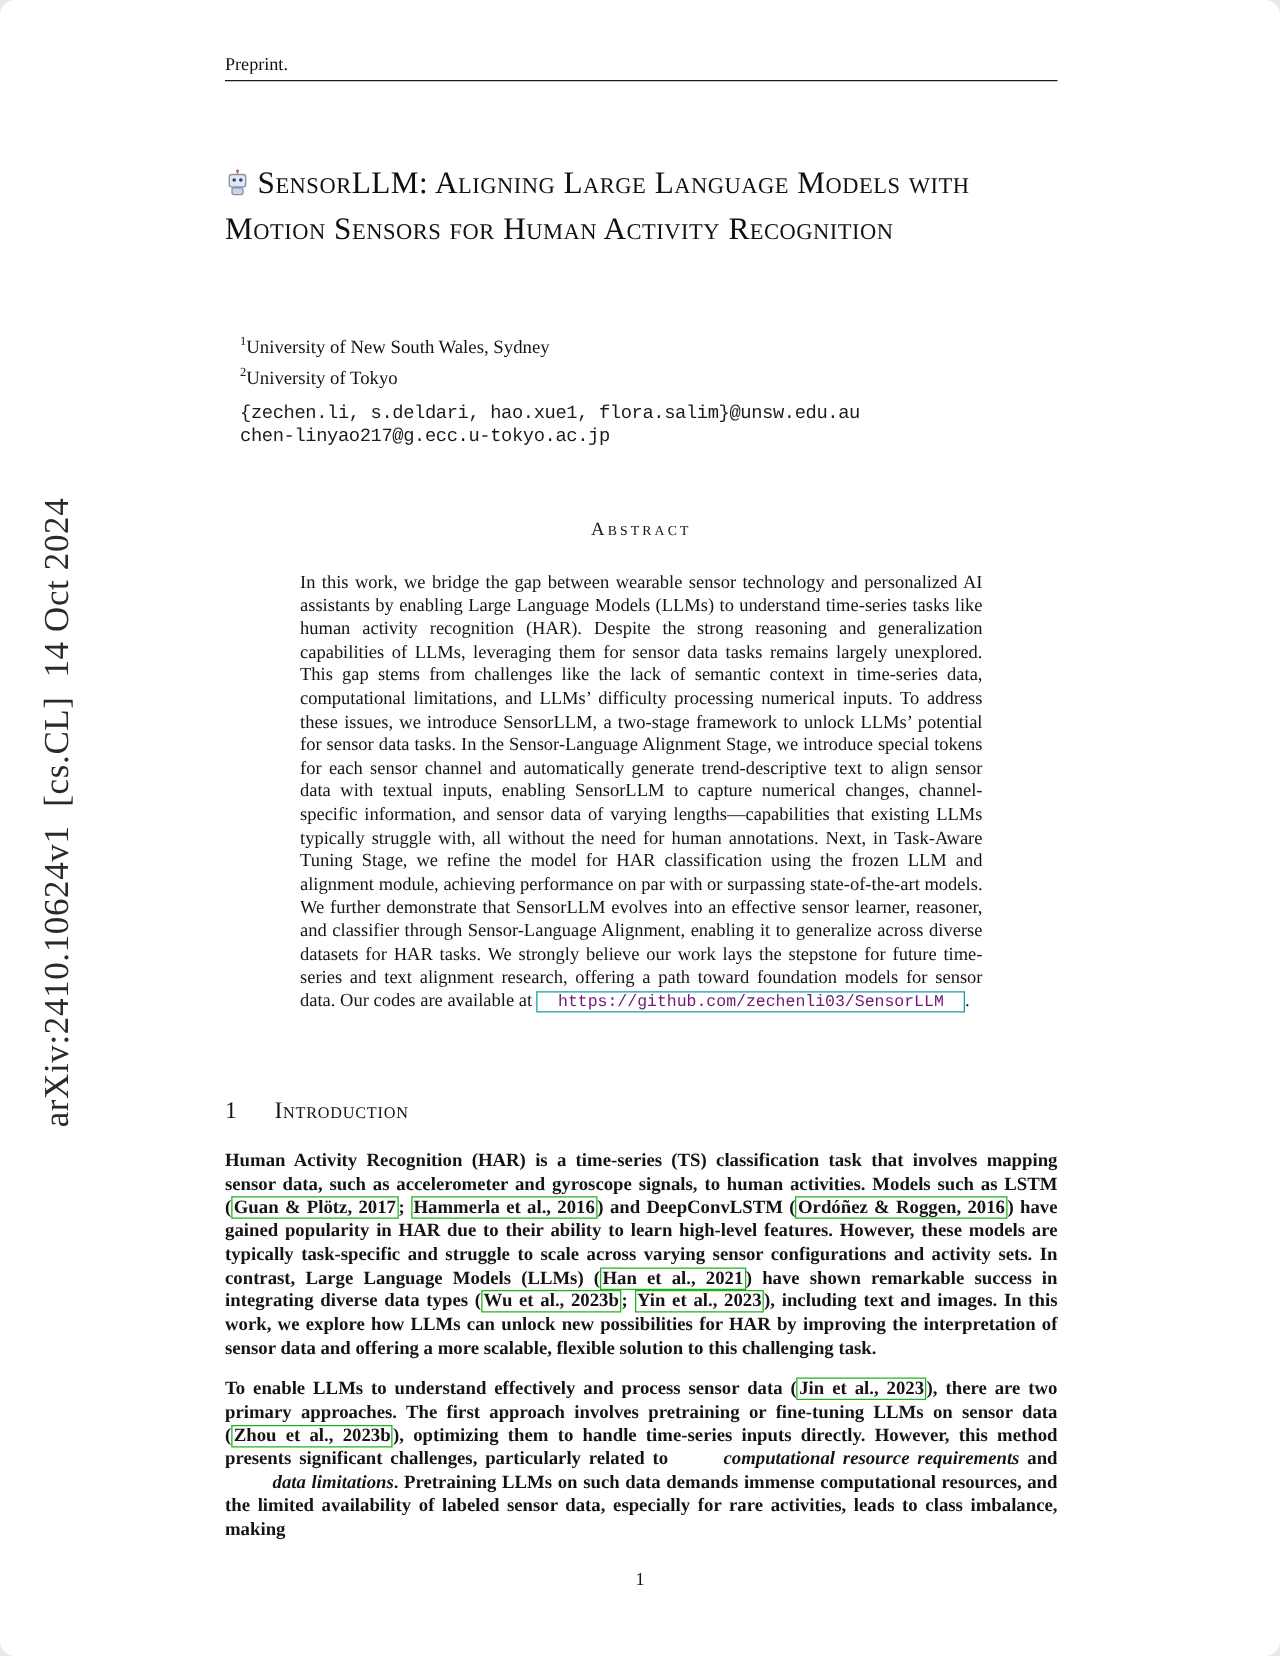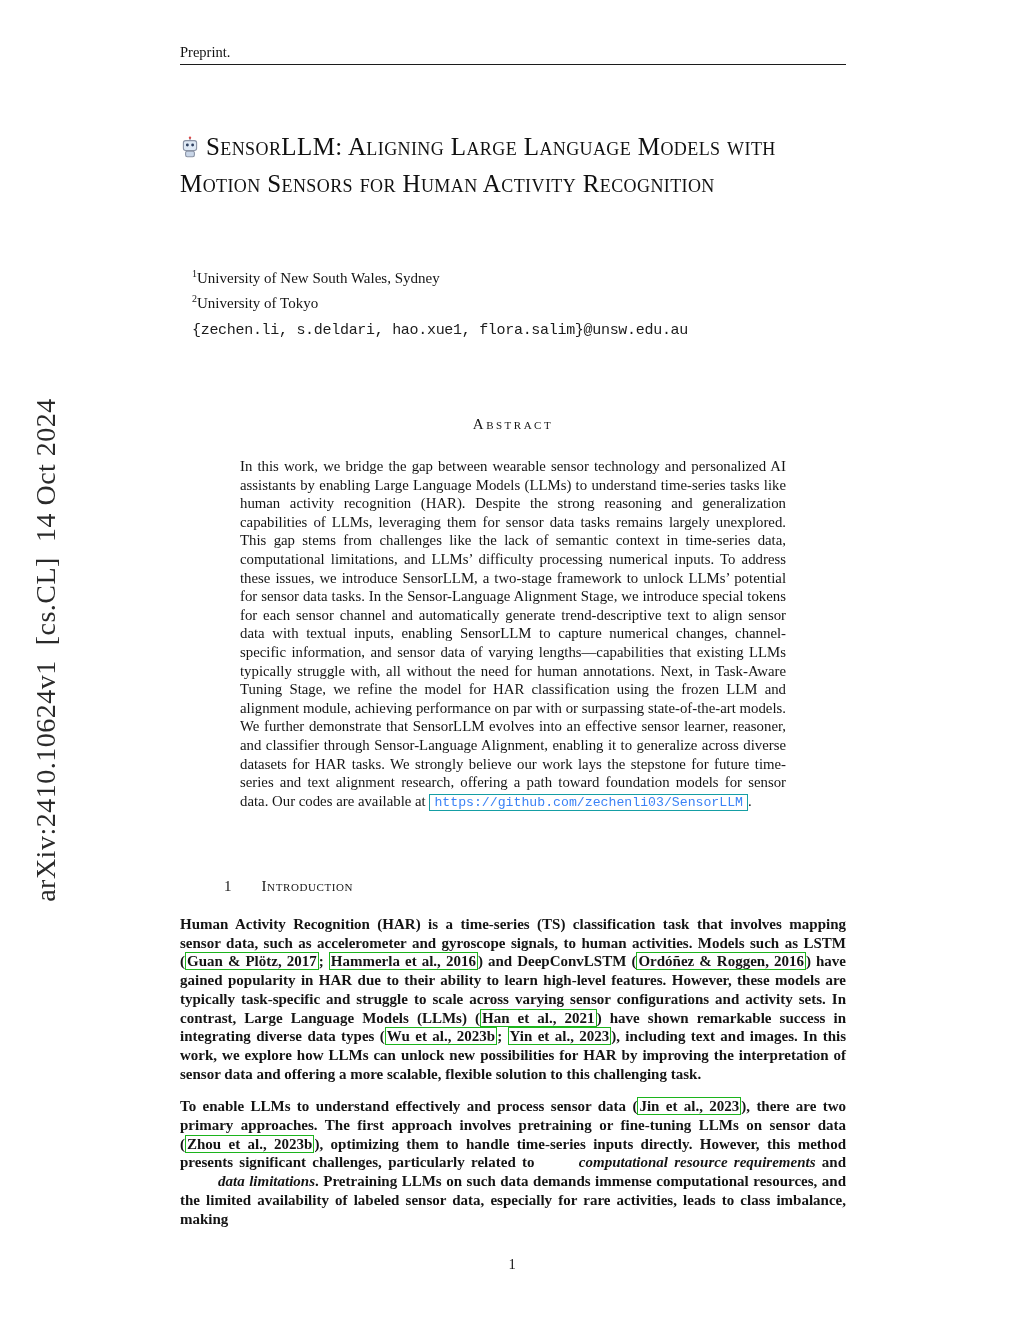--- a/index.html
+++ b/index.html
@@ -1,20 +1,20 @@
 <!DOCTYPE html>
 <html><head>
 <meta charset="utf-8">
 <style>
   * { margin:0; padding:0; box-sizing:border-box; }
   html,body { background:#e9e9e9; }
   body { font-family:"Liberation Serif", serif; color:#141414; }
   .page {
     position:relative; width:1024px; height:1325px; margin:0 auto;
-    background:#ffffff; overflow:hidden;
+    background:#ffffff; overflow:hidden;border-radius:12px;
   }
 
   .preprint {
     position:absolute; left:180px; top:44px;
     font-size:14.5px; color:#111;
   }
   .header-rule {
     position:absolute; left:180px; top:64px; width:666px; height:0;
     border-top:1.2px solid #1c1c1c;
   }
@@ -50,34 +50,34 @@
     font-size:15px; font-variant:small-caps; letter-spacing:2.5px;
   }
   .abstract-body {
     position:absolute; left:240px; top:457px; width:546px;
     font-size:14.8px; line-height:18.6px; text-align:justify;
   }
 
   .intro {
     position:absolute; left:180px; top:878px; width:666px;
   }
-  .section-head { font-size:15px; margin-bottom:20px;margin-left:44px; }
+  .section-head { font-size:19px; margin-bottom:20px; }
   .section-num { margin-right:30px; }
   .section-name { font-variant:small-caps; letter-spacing:0.6px; }
   .body-para {
     font-size:15px; line-height:18.7px; text-align:justify; margin-bottom:14px;font-weight:bold;
   }
 
   .cite-box {
     border:1.3px solid #1cb41c; padding:0 1px;
     box-decoration-break:clone; -webkit-box-decoration-break:clone;
     cursor:pointer;
   }
   .url-box {
-    border:1.3px solid #159ea4; color:#3b82f6; padding:0 4px;
+    border:1.3px solid #159ea4; color:#701a75; padding:0 16px;
     font-family:"Liberation Mono", monospace; font-size:13.2px;
     box-decoration-break:clone; -webkit-box-decoration-break:clone;
     cursor:pointer;
   }
   .em-text { font-style:italic;margin-left:38px; }
 
   .page-num {
     position:absolute; left:0; top:1256px; width:100%; text-align:center;
     font-size:14.5px;
   }
@@ -103,20 +103,21 @@
     </svg></span><span class="sc">SensorLLM: Aligning Large Language Models with Motion Sensors for Human Activity Recognition</span>
   </div>
 
   <div class="byline">
     <div class="affils">
         <div><sup>1</sup>University of New South Wales, Sydney</div>
         <div><sup>2</sup>University of Tokyo</div>
       </div>
     <div class="emails">
         <div>{zechen.li, s.deldari, hao.xue1, flora.salim}@unsw.edu.au</div>
+        <div>chen-linyao217@g.ecc.u-tokyo.ac.jp</div>
       </div>
   </div>
 
   <div class="abstract-head">Abstract</div>
   <div class="abstract-body"><span>In this work, we bridge the gap between wearable sensor technology and personalized AI assistants by enabling Large Language Models (LLMs) to understand time-series tasks like human activity recognition (HAR). Despite the strong reasoning and generalization capabilities of LLMs, leveraging them for sensor data tasks remains largely unexplored. This gap stems from challenges like the lack of semantic context in time-series data, computational limitations, and LLMs’ difficulty processing numerical inputs. To address these issues, we introduce SensorLLM, a two-stage framework to unlock LLMs’ potential for sensor data tasks. In the Sensor-Language Alignment Stage, we introduce special tokens for each sensor channel and automatically generate trend-descriptive text to align sensor data with textual inputs, enabling SensorLLM to capture numerical changes, channel-specific information, and sensor data of varying lengths—capabilities that existing LLMs typically struggle with, all without the need for human annotations. Next, in Task-Aware Tuning Stage, we refine the model for HAR classification using the frozen LLM and alignment module, achieving performance on par with or surpassing state-of-the-art models. We further demonstrate that SensorLLM evolves into an effective sensor learner, reasoner, and classifier through Sensor-Language Alignment, enabling it to generalize across diverse datasets for HAR tasks. We strongly believe our work lays the stepstone for future time-series and text alignment research, offering a path toward foundation models for sensor data. Our codes are available at </span><span class="url-box">https://github.com/zechenli03/SensorLLM</span><span>.</span></div>
 
   <div class="intro">
     <div class="section-head">
       <span class="section-num">1</span><span class="section-name">Introduction</span>
     </div>

